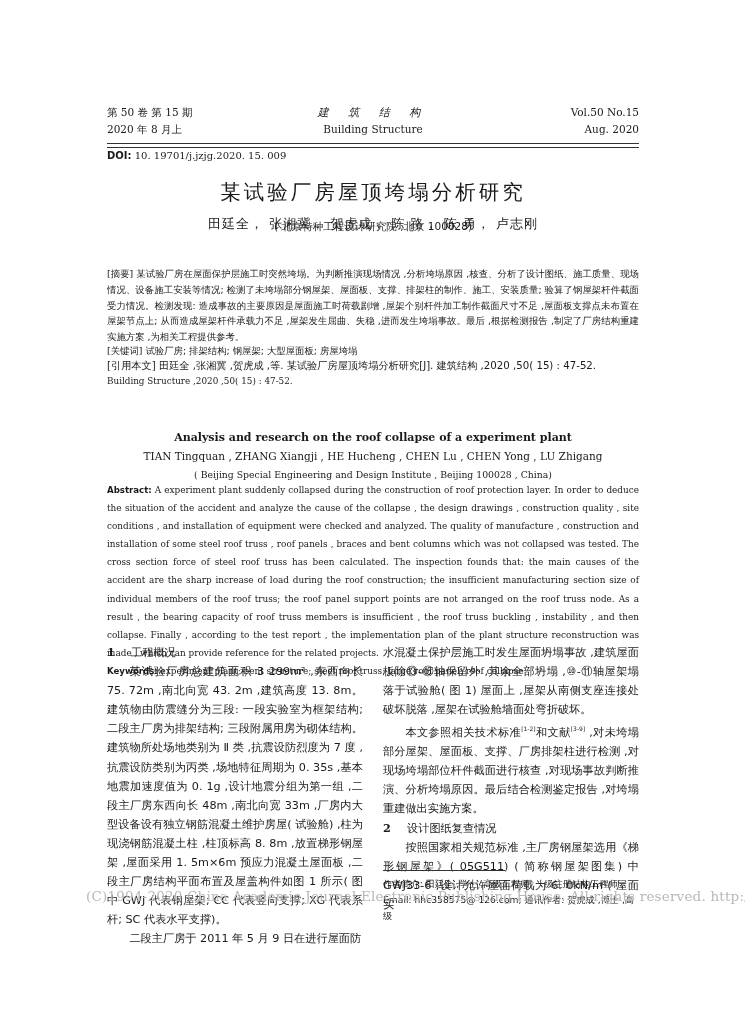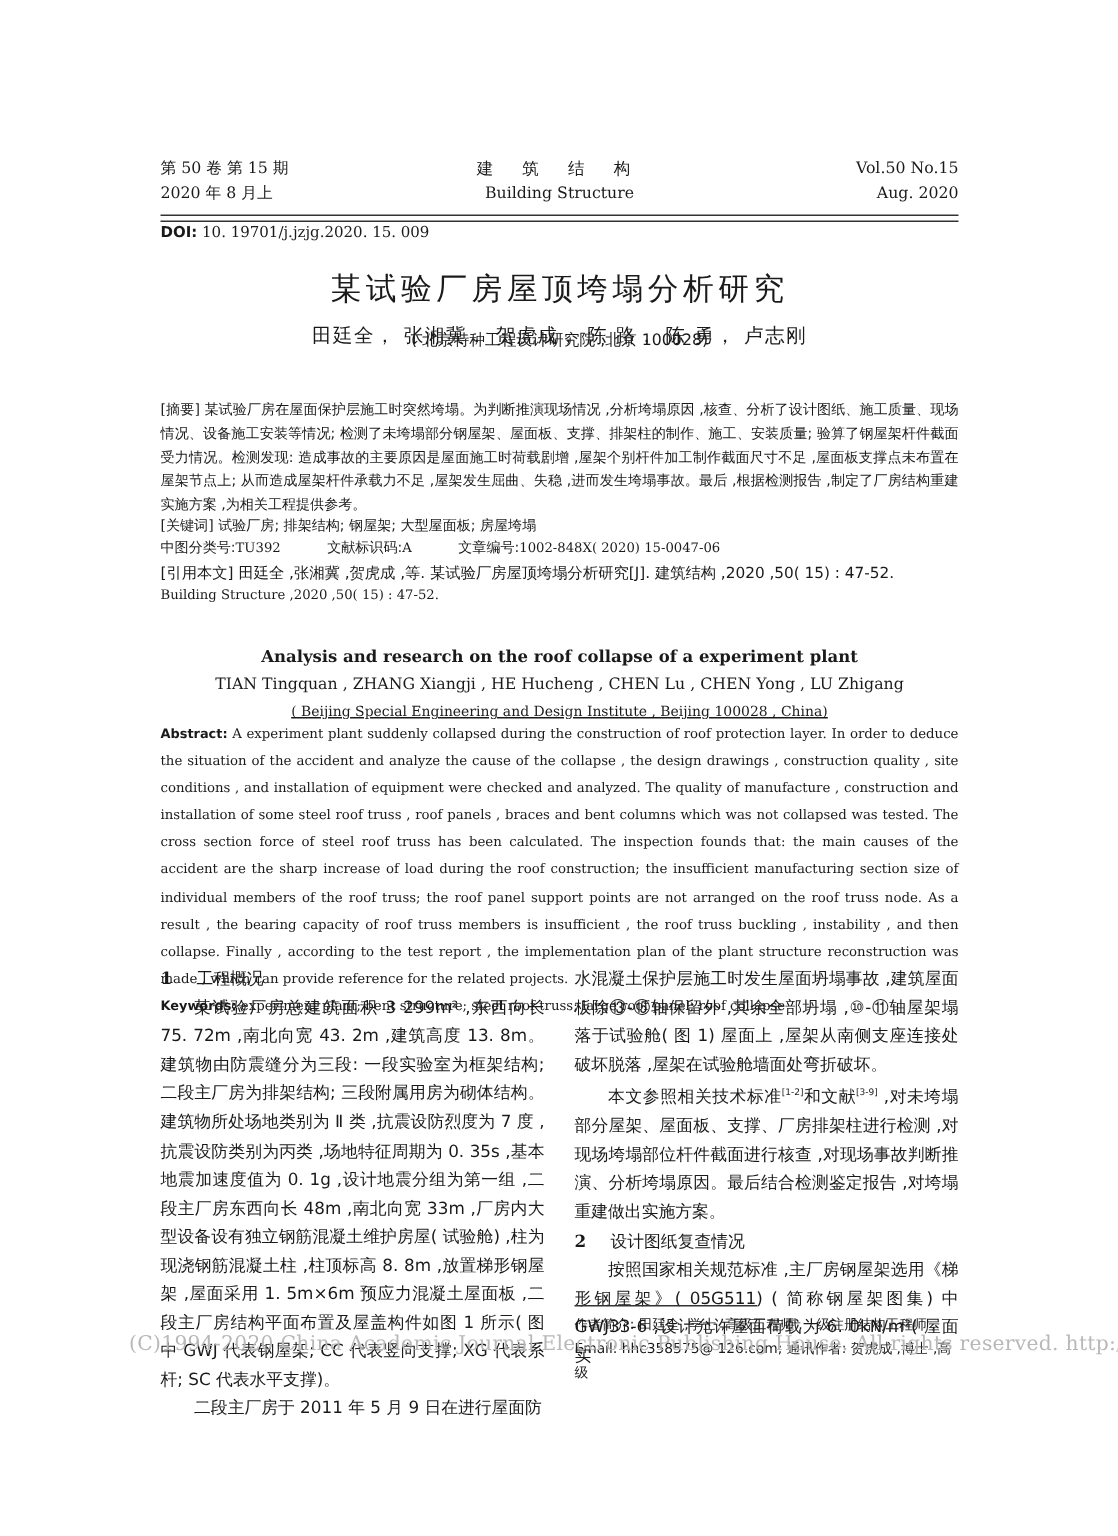--- a/index.html
+++ b/index.html
@@ -2,35 +2,35 @@
 <html><head>
 <meta charset="utf-8">
 <style>
   html, body { margin:0; padding:0; background:#fff; }
   body { width:745px; height:1024px; position:relative; overflow:hidden; color:#1a1a1a;
          font-family:"DejaVu Serif", serif; }
   .page { position:absolute; left:107px; top:0; width:532px; }
   .hdr { position:absolute; top:104px; left:0; width:532px; font-size:10.5px; }
   .hdr .row { display:flex; justify-content:space-between; height:17px; line-height:17px; }
   .hdr .mid { position:absolute; left:50%; transform:translateX(-50%); text-align:center; }
-  .hdr .cn-title { letter-spacing:8px; font-family:"DejaVu Sans", sans-serif; font-size:11px; }
+  .hdr .cn-title { letter-spacing:8px; font-family:"DejaVu Sans", sans-serif; font-size:11px;font-style:italic; }
   .dbl-rule { position:absolute; top:143px; left:0; width:532px; height:3px; border-top:1px solid #333; border-bottom:1px solid #333; }
   .doi { position:absolute; top:150px; left:0; font-size:10px; }
   .doi b { font-family:"DejaVu Sans", sans-serif; }
   .title { position:absolute; top:178px; left:0; width:532px; text-align:center; font-family:"DejaVu Sans", sans-serif; font-size:20.5px; letter-spacing:3px; }
   .authors { position:absolute; top:215px; left:0; width:532px; text-align:center; font-family:"DejaVu Sans", sans-serif; font-size:13px; letter-spacing:1px; }
   .affil { position:absolute; top:220px; left:0; width:532px; text-align:center; font-family:"DejaVu Sans", sans-serif; font-size:10.5px; }
   .cn-abs { position:absolute; top:266px; left:0; width:532px; font-family:"DejaVu Sans", sans-serif; font-size:9.4px; line-height:15.8px; text-align:justify; }
   .cn-meta { position:absolute; top:343px; left:0; width:532px; font-family:"DejaVu Sans", sans-serif; font-size:9.4px; line-height:15.3px; }
   .cn-meta .sp { display:inline-block; width:28px; }
   .cite-cn { font-size:10.2px; }
   .serif9 { font-family:"DejaVu Serif", serif; font-size:8.8px; }
   .en-title { position:absolute; top:431px; left:0; width:532px; text-align:center; font-weight:bold; font-size:11px; }
   .en-authors { position:absolute; top:450px; left:0; width:532px; text-align:center; font-size:10.5px; }
-  .en-affil { position:absolute; top:469px; left:0; width:532px; text-align:center; font-size:9.3px;text-decoration:underline; }
+  .en-affil { position:absolute; top:469px; left:0; width:532px; text-align:center; font-size:9.3px; }
   .en-abs { position:absolute; top:481px; left:0; width:532px; font-size:8.9px; line-height:18.1px; text-align:justify; }
   .en-abs b { font-family:"DejaVu Sans", sans-serif; font-size:8.6px; }
   .col { position:absolute; top:643px; width:256px; font-family:"DejaVu Sans", sans-serif; font-size:11.2px; line-height:19.1px; text-align:justify; }
   .col.left { left:0; }
   .col.right { left:276px; }
   .sec { display:flex; }
   .sec .num { width:24px; font-family:"DejaVu Serif", serif; font-weight:bold; }
   .p { text-indent:2em; margin:0; }
   .p0 { margin:0; }
   .fn-rule { position:absolute; top:870px; left:383px; width:122px; border-top:1px solid #333; }
@@ -66,25 +66,20 @@
   <div class="affil">( 北京特种工程设计研究院 ,北京 100028)</div>
 
   <div class="cn-abs">
     <span>[摘要]</span><span>  某试验厂房在屋面保护层施工时突然垮塌。为判断推演现场情况 ,分析垮塌原因 ,核查、分析了设计图纸、施工质量、现场情况、设备施工安装等情况; 检测了未垮塌部分钢屋架、屋面板、支撑、排架柱的制作、施工、安装质量; 验算了钢屋架杆件截面受力情况。检测发现: 造成事故的主要原因是屋面施工时荷载剧增 ,屋架个别杆件加工制作截面尺寸不足 ,屋面板支撑点未布置在屋架节点上; 从而造成屋架杆件承载力不足 ,屋架发生屈曲、失稳 ,进而发生垮塌事故。最后 ,根据检测报告 ,制定了厂房结构重建实施方案 ,为相关工程提供参考。</span>
   </div>
 
   <div class="cn-meta">
     <div>
       <span>[关键词]</span><span>  试验厂房; 排架结构; 钢屋架; 大型屋面板; 房屋垮塌</span>
     </div>
-    <div>
-      <span>中图分类号:</span><span class="serif9">TU392</span><span class="sp"></span>
-      <span>文献标识码:</span><span class="serif9">A</span><span class="sp"></span>
-      <span>文章编号:</span><span class="serif9">1002-848X( 2020) 15-0047-06</span>
-    </div>
     <div class="cite-cn">
       <span>[引用本文]</span><span>  田廷全 ,张湘冀 ,贺虎成 ,等. 某试验厂房屋顶垮塌分析研究[J]. 建筑结构 ,2020 ,50( 15) : 47-52.</span>
     </div>
     <div class="serif9">Building Structure ,2020 ,50( 15) : 47-52.</div>
   </div>
 
   <div class="en-title">Analysis and research on the roof collapse of a experiment plant</div>
   <div class="en-authors">TIAN Tingquan , ZHANG Xiangji , HE Hucheng , CHEN Lu , CHEN Yong , LU Zhigang</div>
   <div class="en-affil">( Beijing Special Engineering and Design Institute , Beijing 100028 , China)</div>
 

